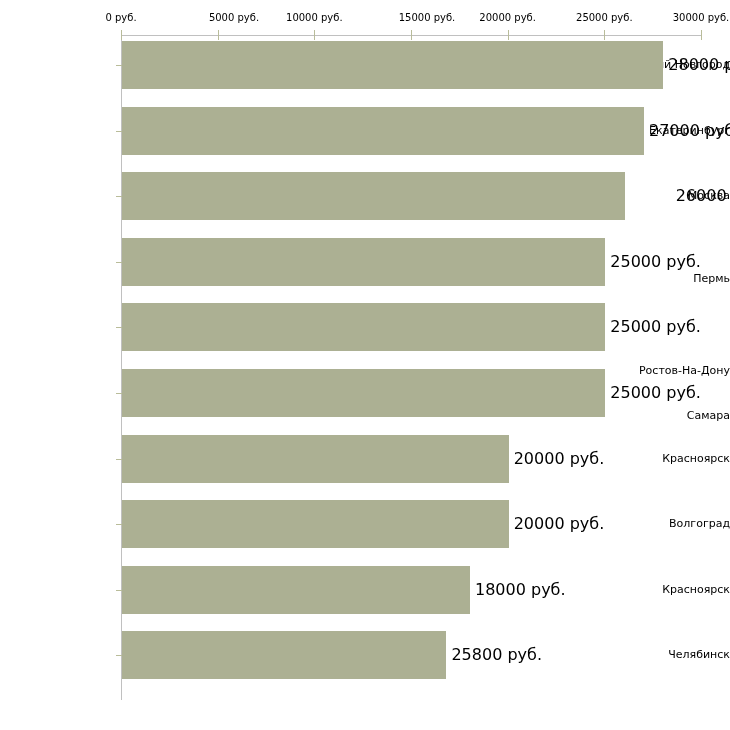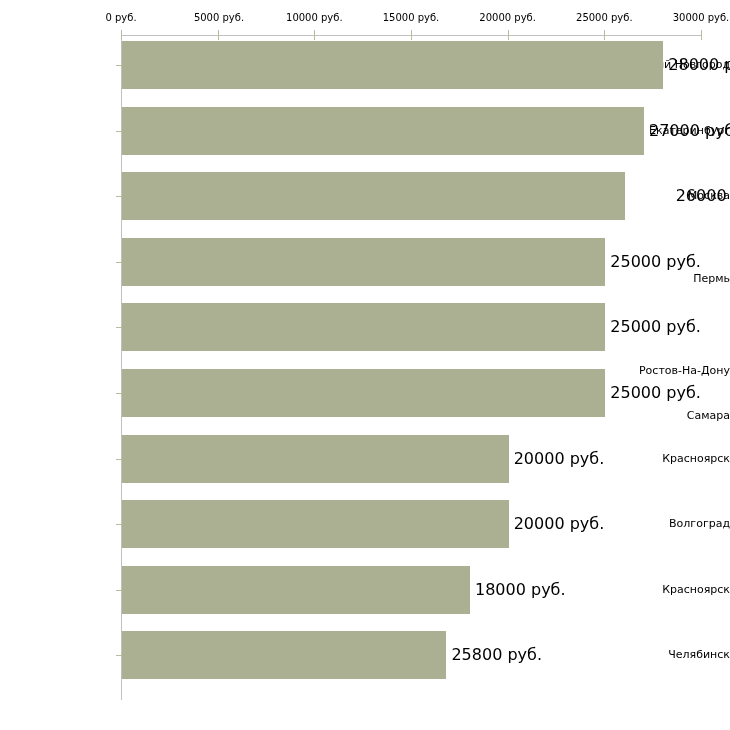--- a/index.html
+++ b/index.html
@@ -95,25 +95,25 @@
 
 <div id="chart-root">
 
   <div class="top-axis-line"></div>
   <div class="left-axis-line"></div>
 
   <div id="xticks-layer">
       <div class="x-tick" style="left: 121px;"></div>
       <div class="x-tick-label" style="left: 121px;">0 руб.</div>
       <div class="x-tick" style="left: 217.667px;"></div>
-      <div class="x-tick-label" style="left: 219px;">5000 руб.</div>
+      <div class="x-tick-label" style="left: 234px;">5000 руб.</div>
       <div class="x-tick" style="left: 314.333px;"></div>
       <div class="x-tick-label" style="left: 314.333px;">10000 руб.</div>
       <div class="x-tick" style="left: 411px;"></div>
-      <div class="x-tick-label" style="left: 411px;">15000 руб.</div>
+      <div class="x-tick-label" style="left: 427px;">15000 руб.</div>
       <div class="x-tick" style="left: 507.667px;"></div>
       <div class="x-tick-label" style="left: 507.667px;">20000 руб.</div>
       <div class="x-tick" style="left: 604.333px;"></div>
       <div class="x-tick-label" style="left: 604.333px;">25000 руб.</div>
       <div class="x-tick" style="left: 701px;"></div>
       <div class="x-tick-label" style="left: 701px;">30000 руб.</div>
     </div>
   <div id="yticks-layer">
       <div class="y-tick" style="top: 65px;"></div>
       <div class="y-tick" style="top: 131px;"></div>

